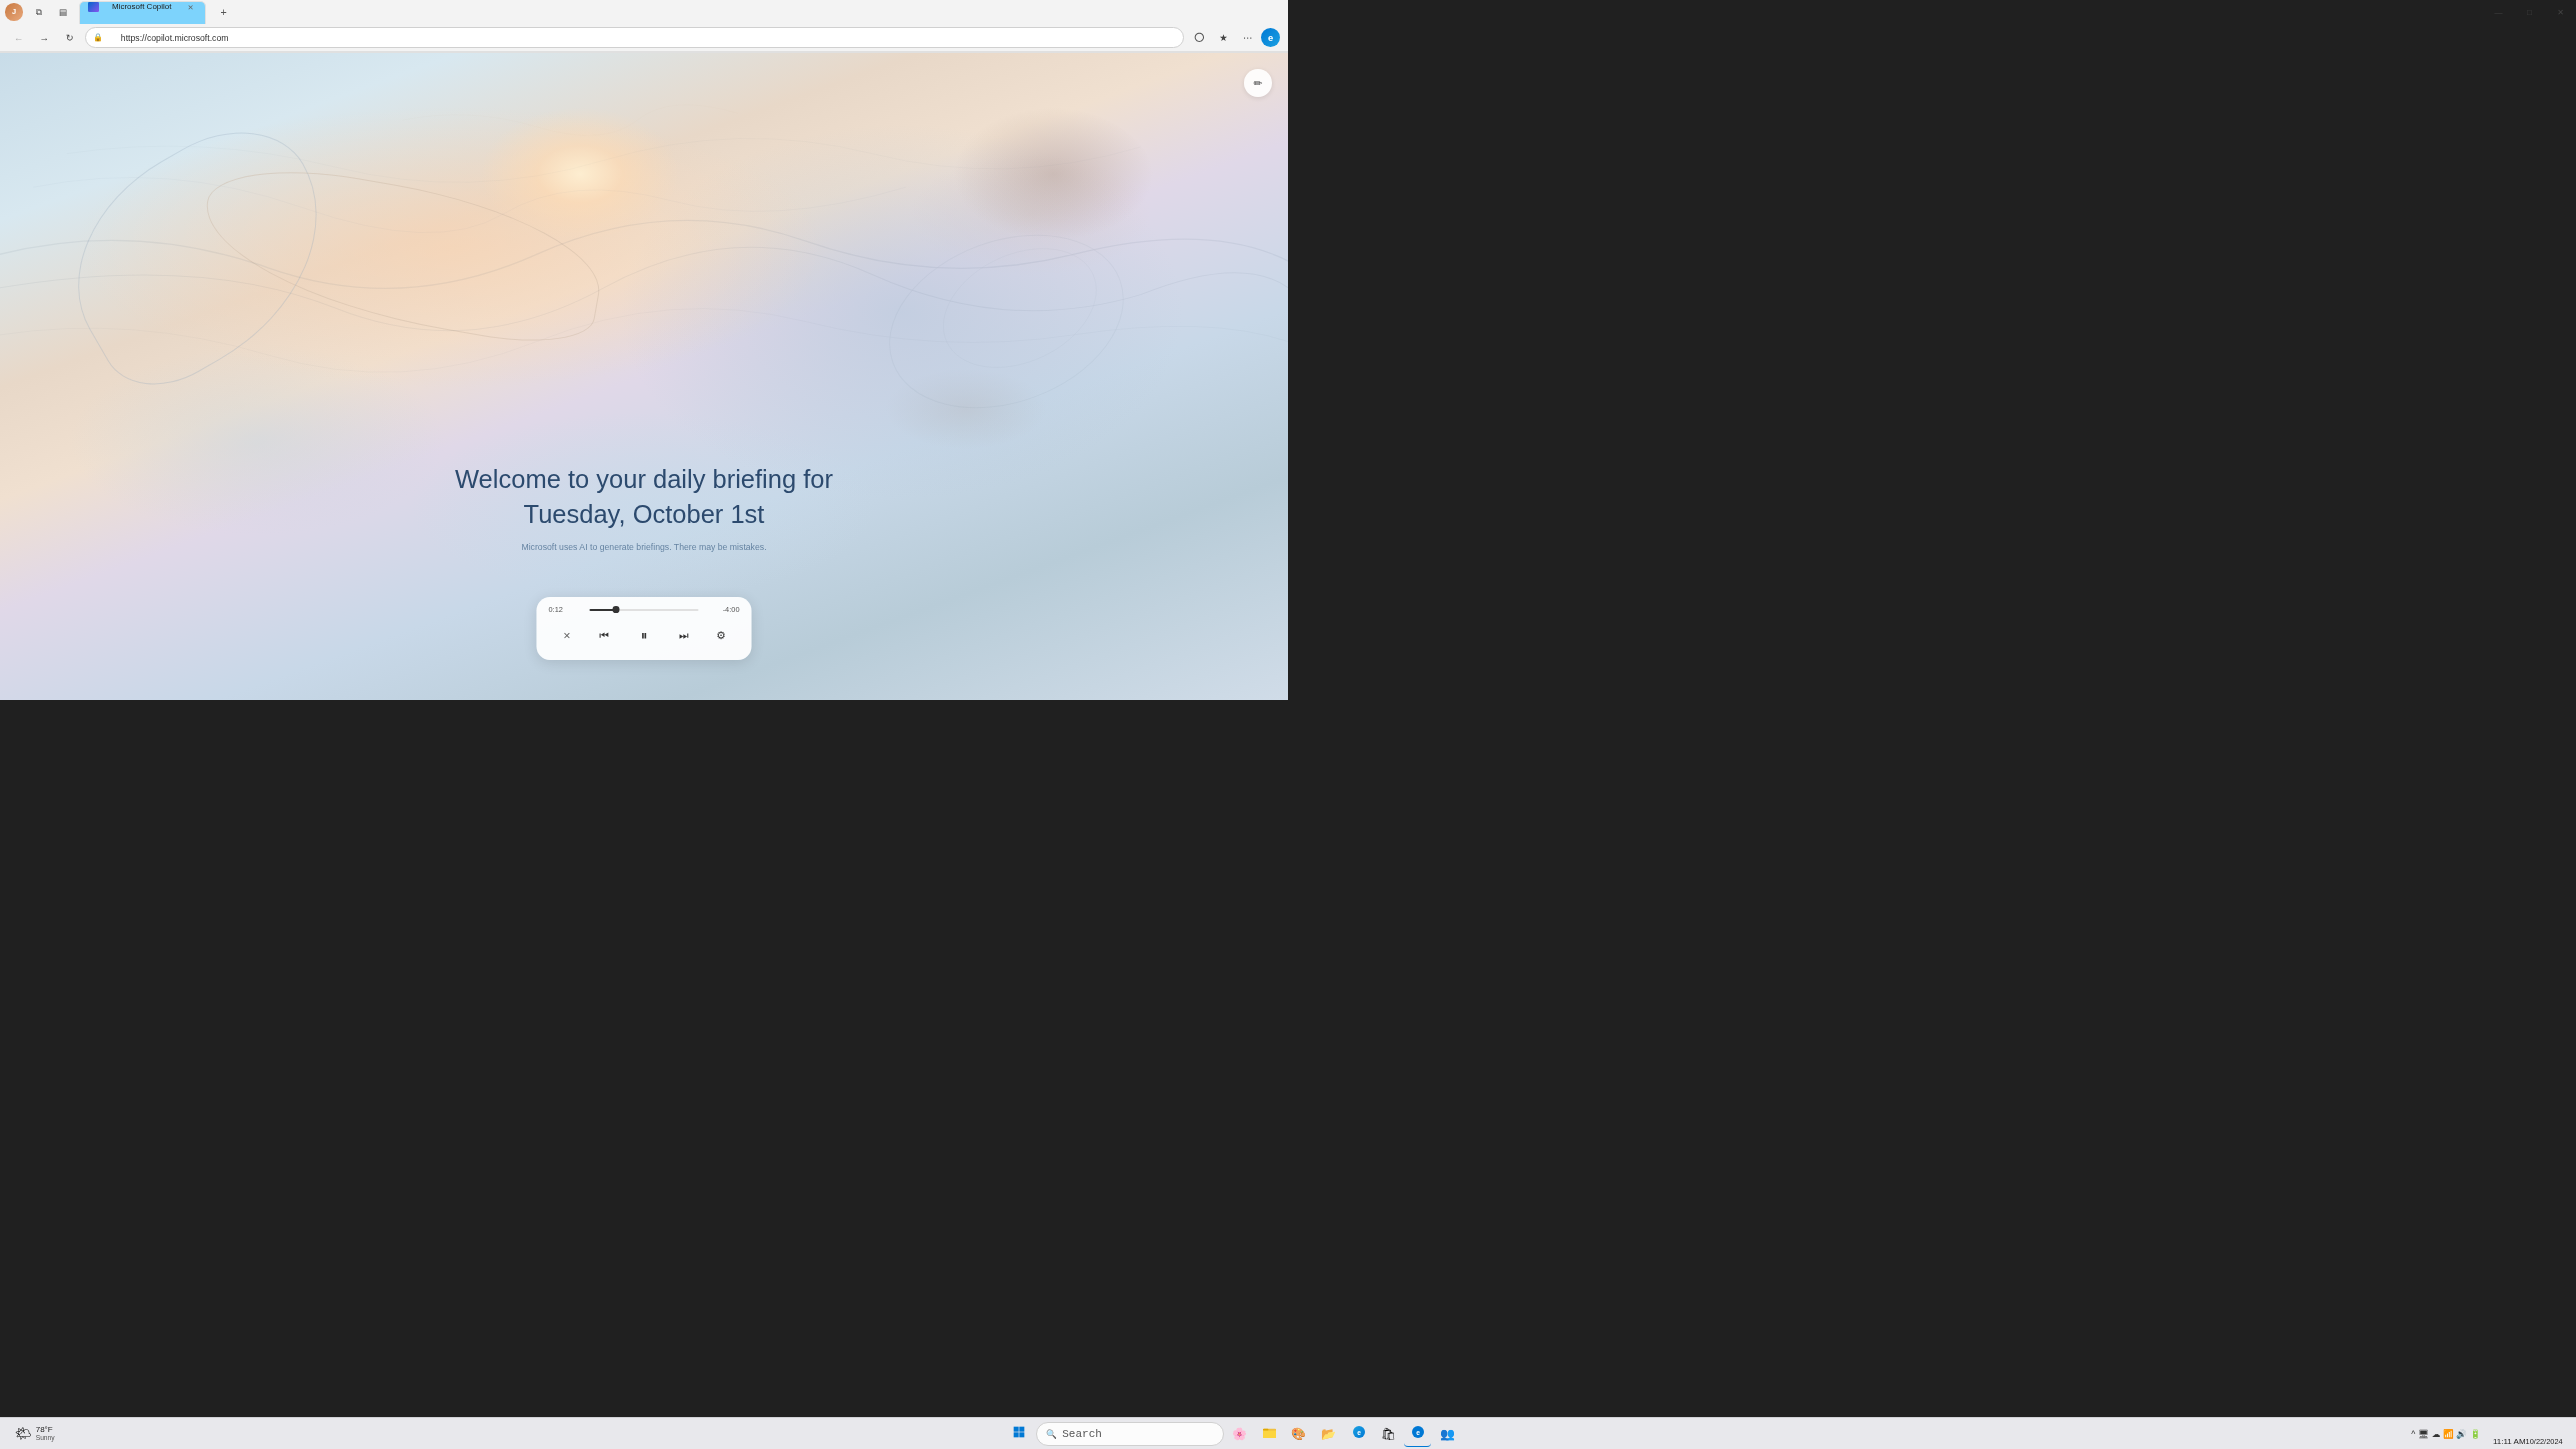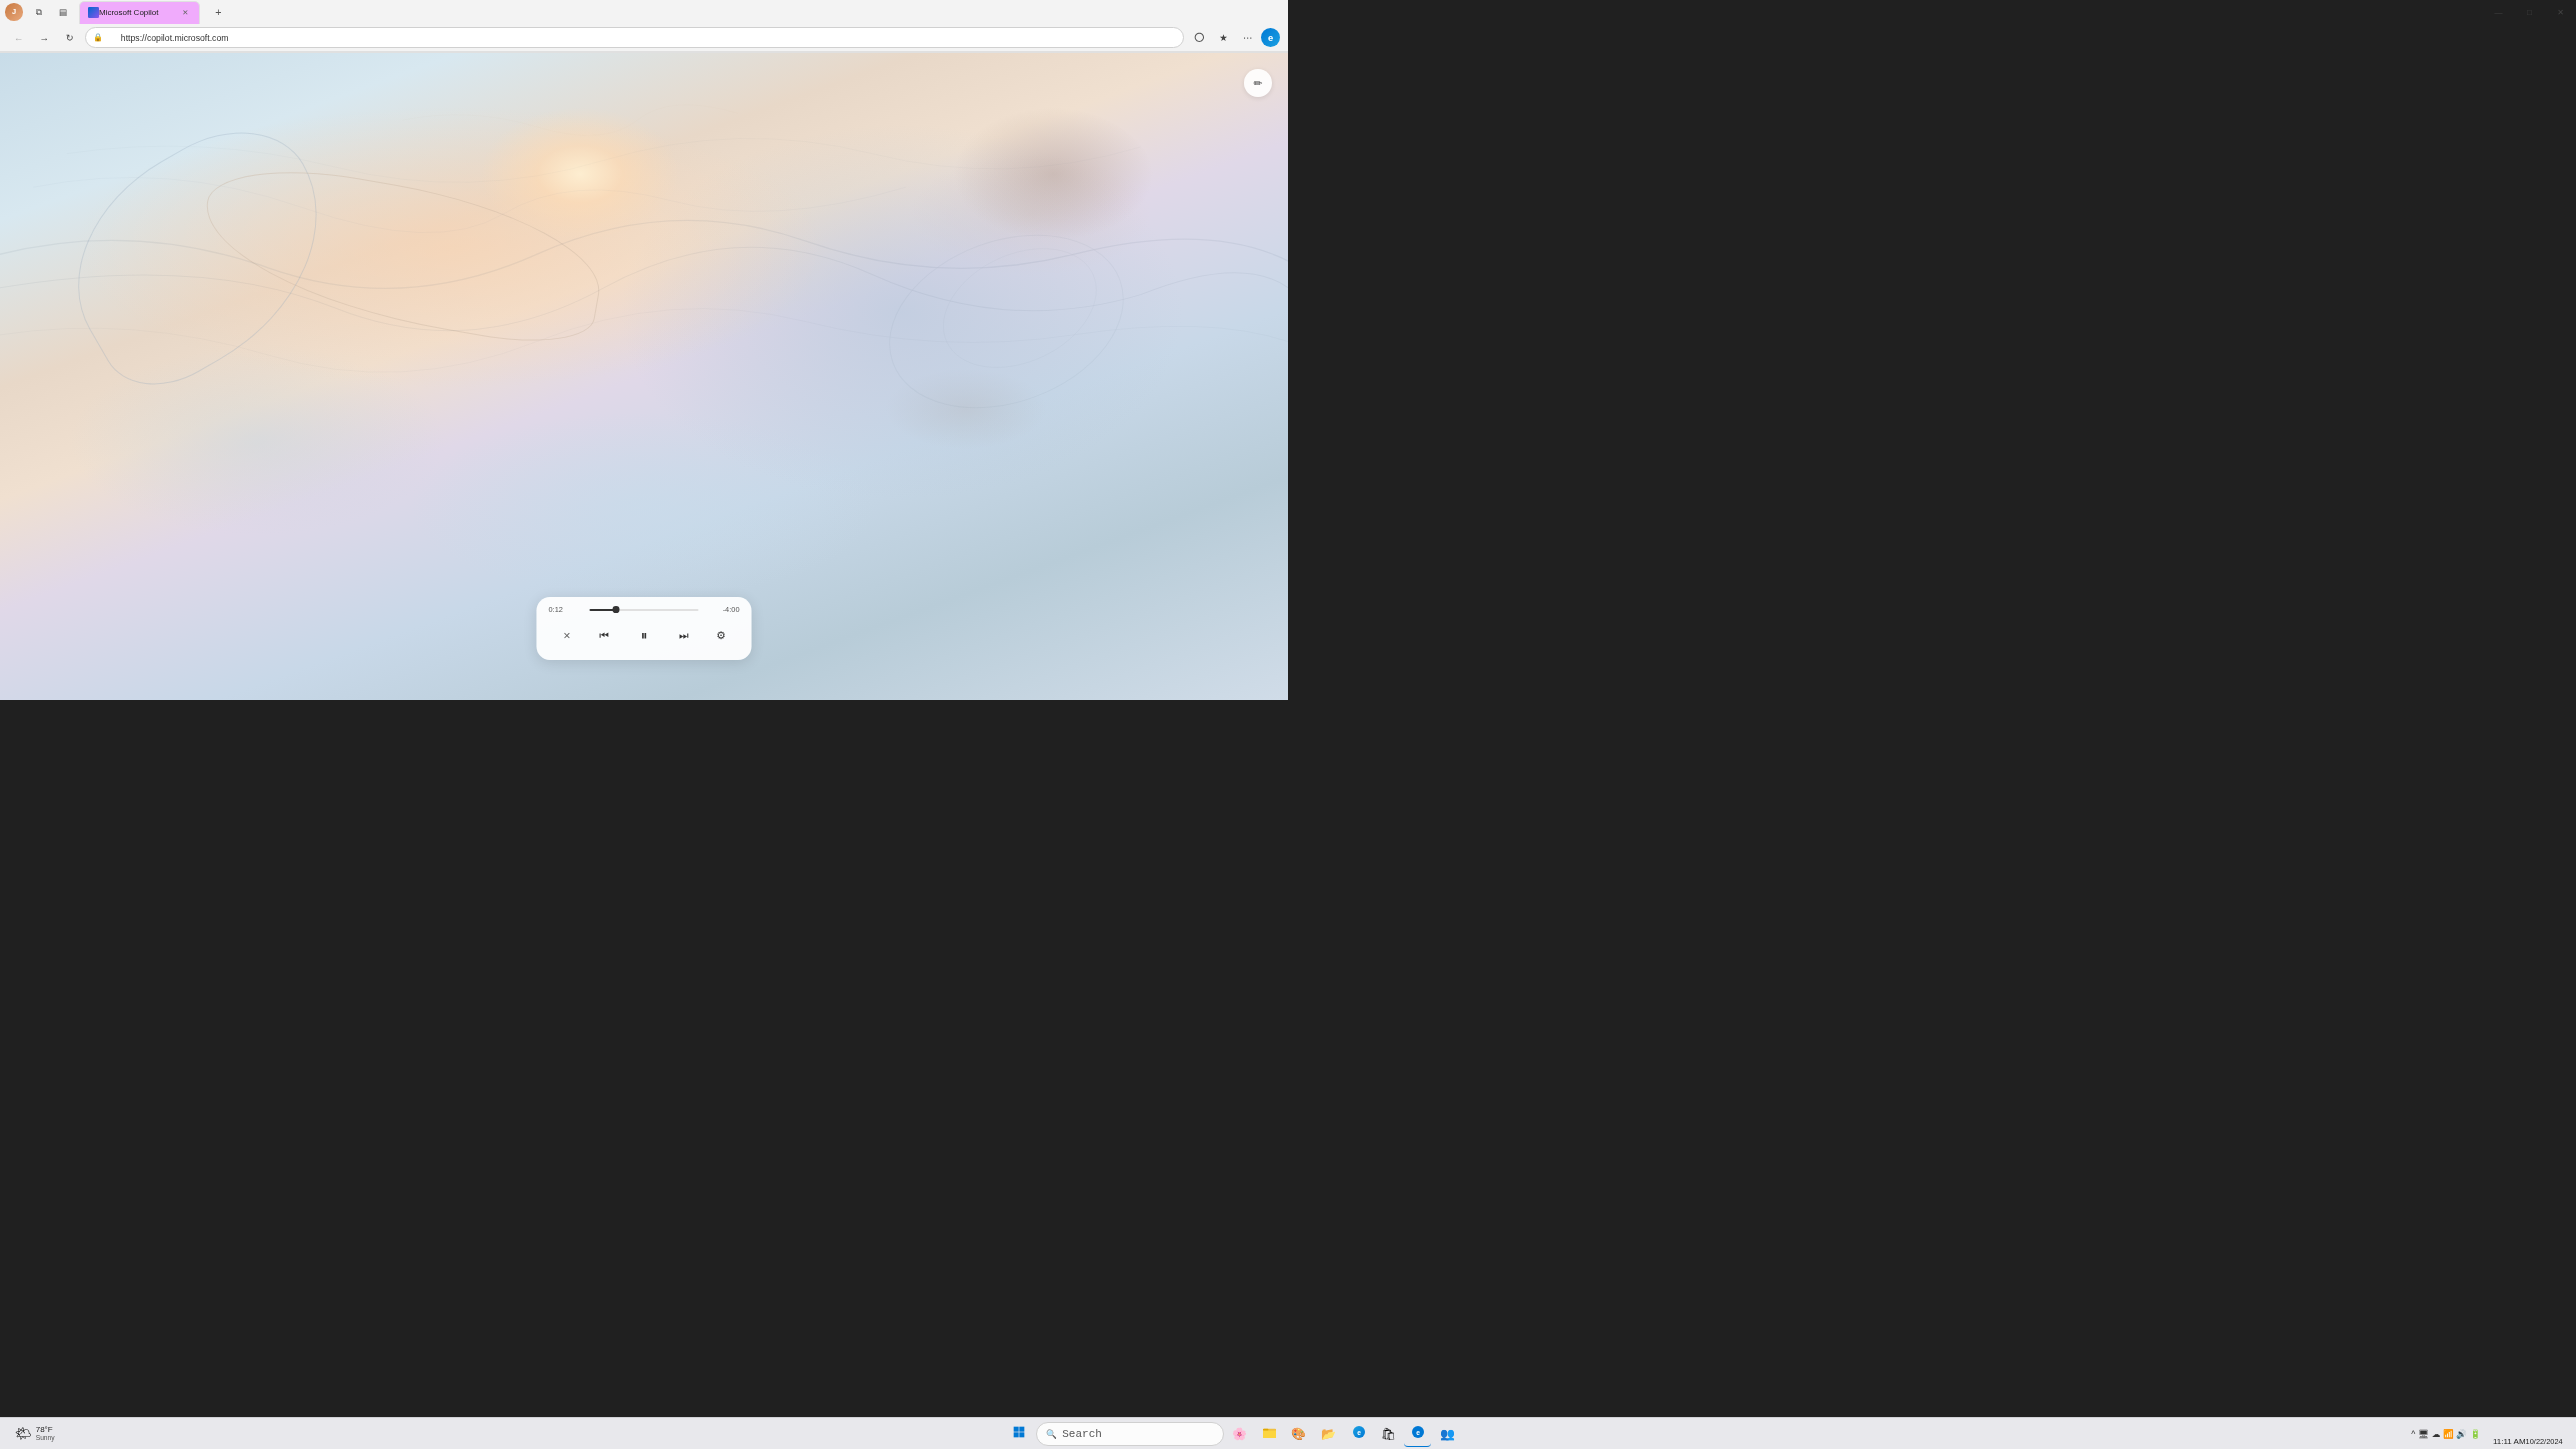--- a/index.html
+++ b/index.html
@@ -21,26 +21,25 @@
     }
     .traffic-lights {
       display: flex;
       align-items: center;
       gap: 2.7px;
     }
     .tab {
       height: 23px;
       min-width: 121px;
       max-width: 174px;
-      background: #f0abfc;
+      background: #7dd3fc;
       border-radius: 5.4px 5.4px 0 0;
       display: flex;
-      align-items: center;
       padding: 0 8px;
-      gap: 0;
+      gap: 13px;
       font-size: 8px;
       color: #202020;
       position: relative;
       cursor: pointer;
       border: 0.7px solid #e0e0e0;
       border-bottom: none;
     }
     .tab-favicon {
       width: 10.7px; height: 10.7px;
       border-radius: 1.3px;
@@ -512,20 +511,27 @@
       <ellipse cx="1520" cy="380" rx="120" ry="80" stroke="#4a6070" stroke-width="1" fill="none" transform="rotate(-25, 1520, 380)" opacity="0.35"></ellipse>
 
       <path d="M600 100 Q700 80 800 110 Q900 140 950 100 Q1000 60 1100 90" stroke="#c0a080" stroke-width="1" fill="none" opacity="0.3"></path>
     </svg>
   </div>
 
   <button class="edit-btn">
     <span>✏</span>
   </button>
 
+  <div class="hero-section">
+    <div class="hero-title">
+      <span>Welcome to your daily briefing for</span><br>
+      <span>Tuesday, October 1st</span>
+    </div>
+    <div class="hero-subtitle">Microsoft uses AI to generate briefings. There may be mistakes.</div>
+  </div>
 
   <div class="audio-player">
     <div class="player-timeline">
       <span class="player-time">0:12</span>
       <div class="progress-track">
         <div class="progress-fill"></div>
       </div>
       <span class="player-time right">-4:00</span>
     </div>
     <div class="player-controls">

